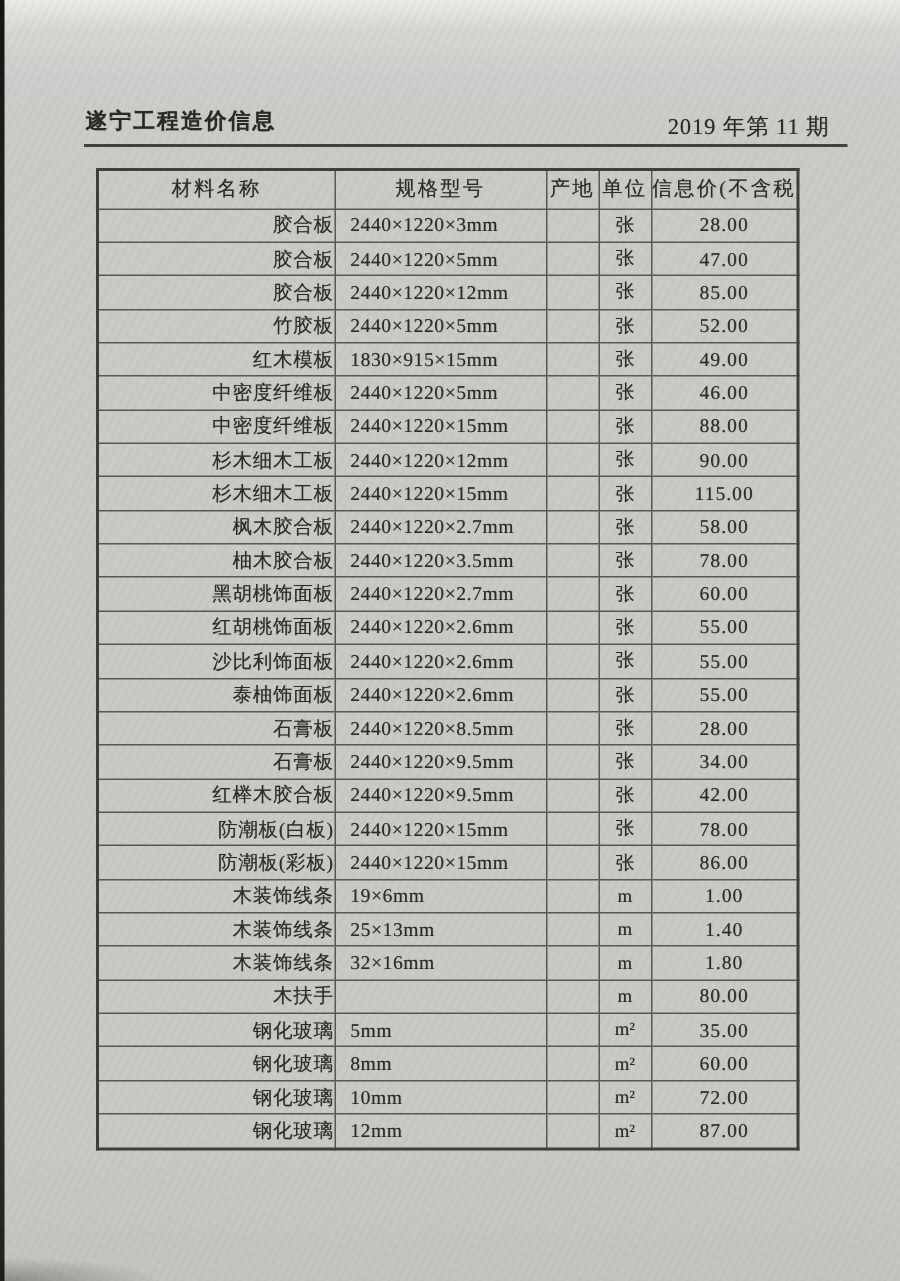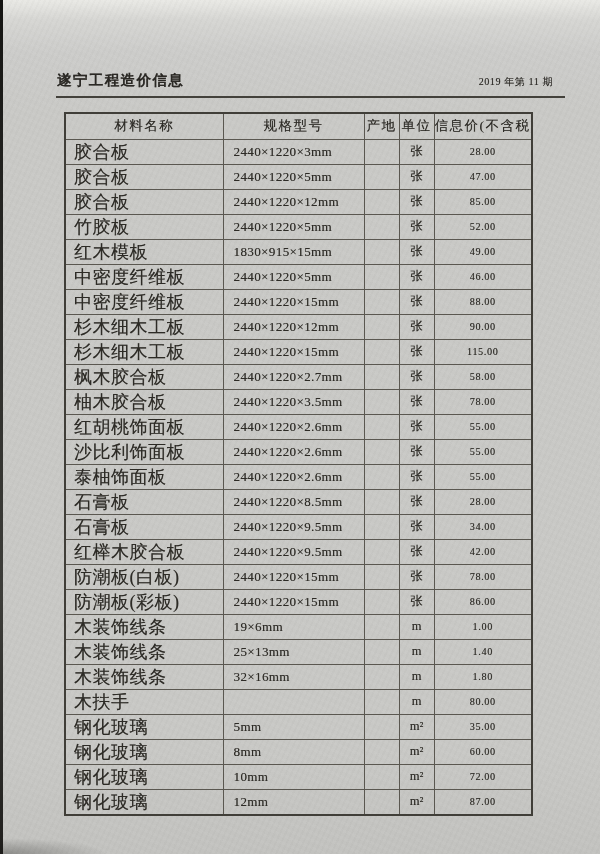--- a/index.html
+++ b/index.html
@@ -51,21 +51,21 @@
     left: 57px; top: 71px;
     font-size: 14.5px;
     font-weight: bold;
     letter-spacing: 1.4px;
     color: #2b2925;
     text-shadow: 0.2px 0.2px 0.5px rgba(40,38,33,0.5);
   }
   .masthead-issue {
     position: absolute;
     right: 47px; top: 75px;
-    font-size: 10px;
+    font-size: 15px;
     color: #2b2925;
     letter-spacing: 0.6px;
     text-shadow: 0.2px 0.2px 0.5px rgba(40,38,33,0.45);
   }
   .masthead-rule {
     position: absolute;
     left: 56px; top: 96px;
     width: 509px; height: 2px;
     background: #43413b;
   }
@@ -86,25 +86,25 @@
     white-space: nowrap;
     text-shadow: 0.2px 0.2px 0.45px rgba(40,38,33,0.5);
   }
   .price-table thead tr { height: 26px; }
   .price-table th {
     font-weight: normal;
     font-size: 13.5px;
     letter-spacing: 1.5px;
     text-align: center;
   }
-  td.c-name  { text-align: left;  padding-left: 8px;  font-size: 18px;   letter-spacing: 0.5px; }
+  td.c-name  { text-align: right;  padding-left: 8px;  font-size: 13px;   letter-spacing: 0.5px; }
   td.c-spec  { text-align: left;  padding-left: 10px; font-size: 13px;   letter-spacing: 0.4px; }
   td.c-origin{ text-align: center; font-size: 12.5px; }
   td.c-unit  { text-align: center; font-size: 12.5px; }
-  td.c-price { text-align: center; font-size: 10px; letter-spacing: 0.7px; }
+  td.c-price { text-align: center; font-size: 13px; letter-spacing: 0.7px; }
   .footer {
     position: absolute;
     left: 57px; top: 773px;
     font-size: 12px;
     color: #34322c;
     text-shadow: 0.2px 0.2px 0.4px rgba(40,38,33,0.4);
   }
   .footer .pinyin {
     margin-left: 9px;
     letter-spacing: 1px;
@@ -227,20 +227,27 @@
 
         <tr>
           <td class="c-name">柚木胶合板</td>
           <td class="c-spec">2440×1220×3.5mm</td>
           <td class="c-origin"></td>
           <td class="c-unit">张</td>
           <td class="c-price">78.00</td>
         </tr>
 
 
+        <tr>
+          <td class="c-name">黑胡桃饰面板</td>
+          <td class="c-spec">2440×1220×2.7mm</td>
+          <td class="c-origin"></td>
+          <td class="c-unit">张</td>
+          <td class="c-price">60.00</td>
+        </tr>
 
         <tr>
           <td class="c-name">红胡桃饰面板</td>
           <td class="c-spec">2440×1220×2.6mm</td>
           <td class="c-origin"></td>
           <td class="c-unit">张</td>
           <td class="c-price">55.00</td>
         </tr>
 
         <tr>

